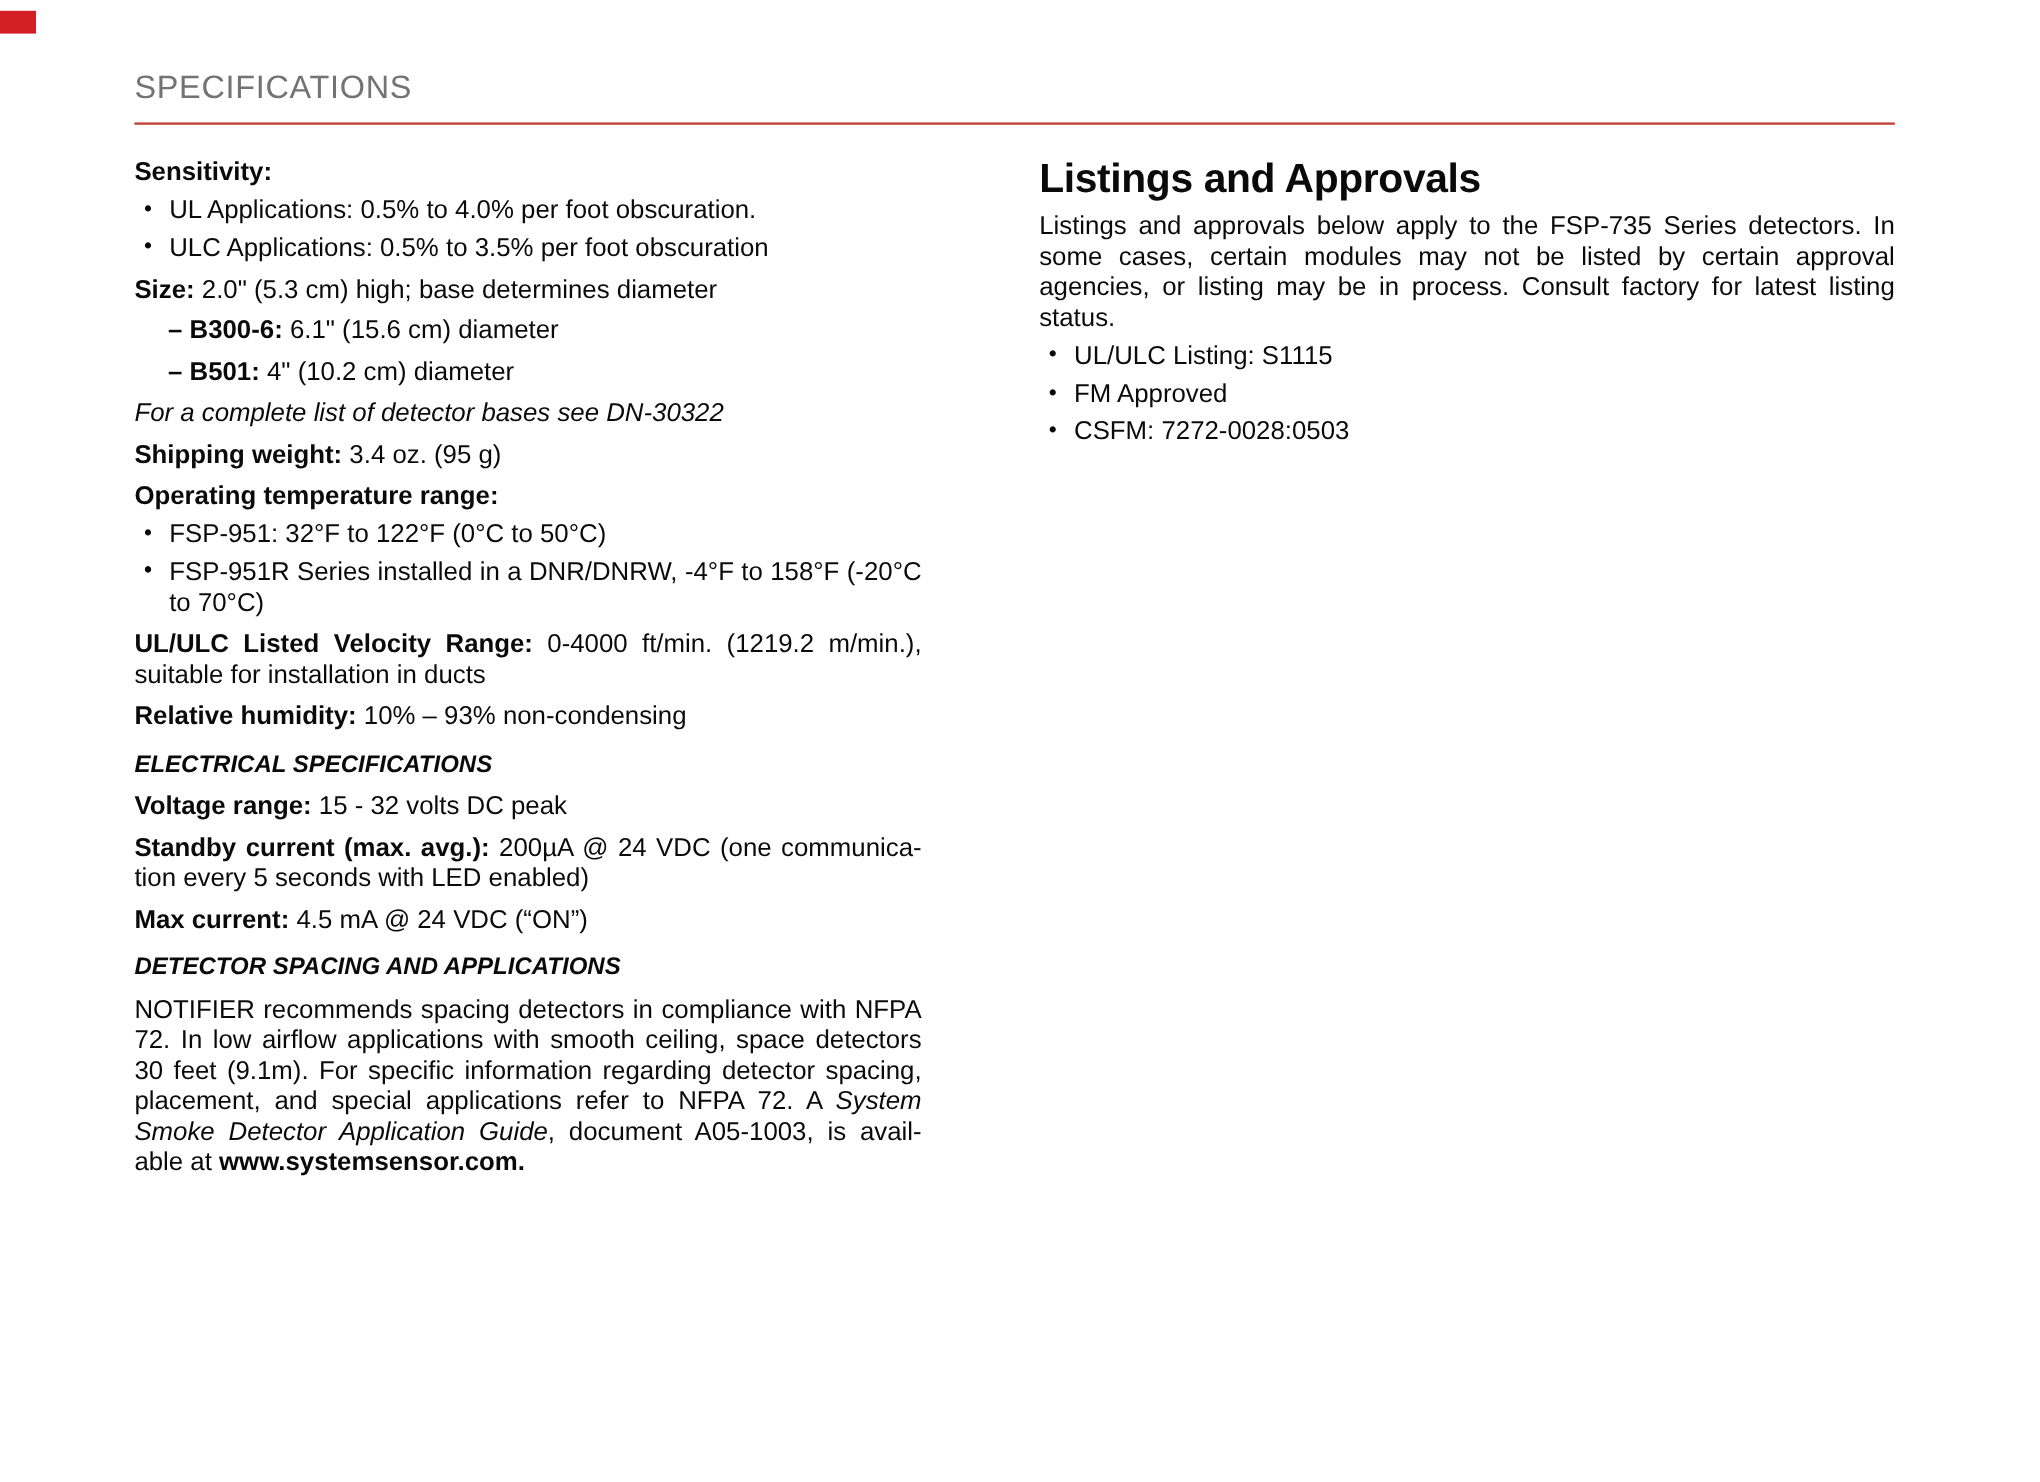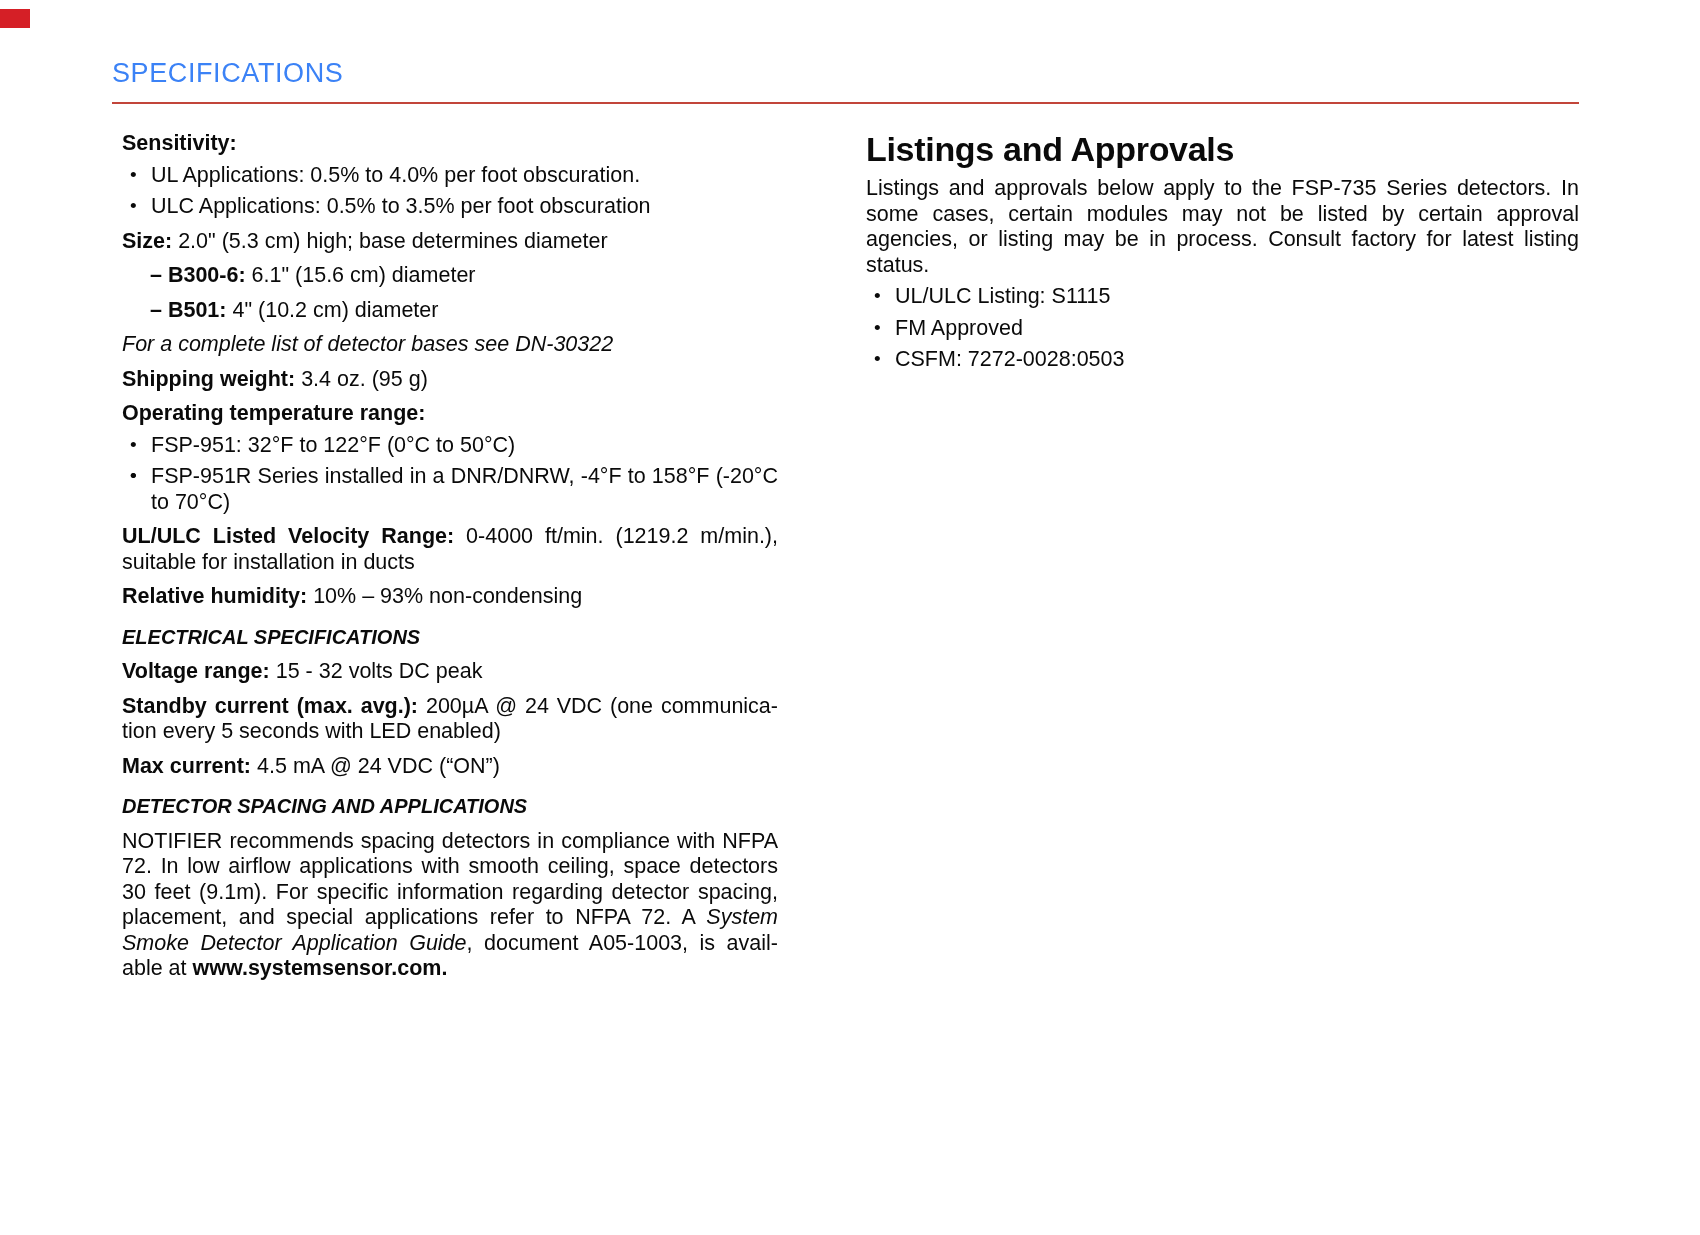--- a/index.html
+++ b/index.html
@@ -16,21 +16,21 @@
   }
   .doc-header{
     position:absolute;left:112px;top:58px;width:1467px;
     font-size:27px;font-weight:400;letter-spacing:0.6px;
     margin:0;
   }
   .header-rule{
     position:absolute;left:112px;top:102px;width:1467px;height:2px;
   }
   .col{position:absolute;top:131px;font-size:21.5px;line-height:25.5px;}
-  .col-left{left:122px;width:656px;}
+  .col-left{left:112px;width:656px;}
   .col-right{left:866px;width:713px;}
   .col > :first-child{margin-top:0;}
   .blk{margin:9px 0 0 0;}
   .blk.section{margin-top:15px;font-size:20px;}
   .blk.dash{margin-left:28px;}
   .bullet{position:relative;margin:6px 0 0 0;padding-left:29px;}
   .bullet .dot{position:absolute;left:8px;top:-1px;font-size:19px;}
   .just{text-align:justify;}
   .s-r{font-weight:400;font-style:normal;}
   .s-b{font-weight:700;font-style:normal;}
@@ -40,21 +40,21 @@
     margin:2px 0 0 0;
     font-size:34px;line-height:36px;font-weight:700;
     letter-spacing:-0.3px;
   }
 </style>
 </head>
 <body>
 
 <div class="page" style="color: rgb(10, 10, 10);">
   <div class="corner-mark" style="background: rgb(213, 31, 38);"></div>
-  <h1 class="doc-header" style="color: #3b82f6;">SPECIFICATIONS</h1>
+  <h1 class="doc-header" style="color: #737373;">SPECIFICATIONS</h1>
   <div class="header-rule" style="background: rgb(194, 69, 58);"></div>
 
   <div class="col col-left" id="col-left">
       <p class="blk"><span class="s-b">Sensitivity:</span></p>
       <div class="bullet"><span class="dot">•</span><span><span class="s-r">UL Applications: 0.5% to 4.0% per foot obscuration.</span></span></div>
       <div class="bullet"><span class="dot">•</span><span><span class="s-r">ULC Applications: 0.5% to 3.5% per foot obscuration</span></span></div>
       <p class="blk"><span class="s-b">Size:</span><span class="s-r"> 2.0" (5.3 cm) high; base determines diameter</span></p>
       <p class="blk dash"><span class="s-b">– B300-6:</span><span class="s-r"> 6.1" (15.6 cm) diameter</span></p>
       <p class="blk dash"><span class="s-b">– B501:</span><span class="s-r"> 4" (10.2 cm) diameter</span></p>
       <p class="blk"><span class="s-i">For a complete list of detector bases see DN-30322</span></p>

